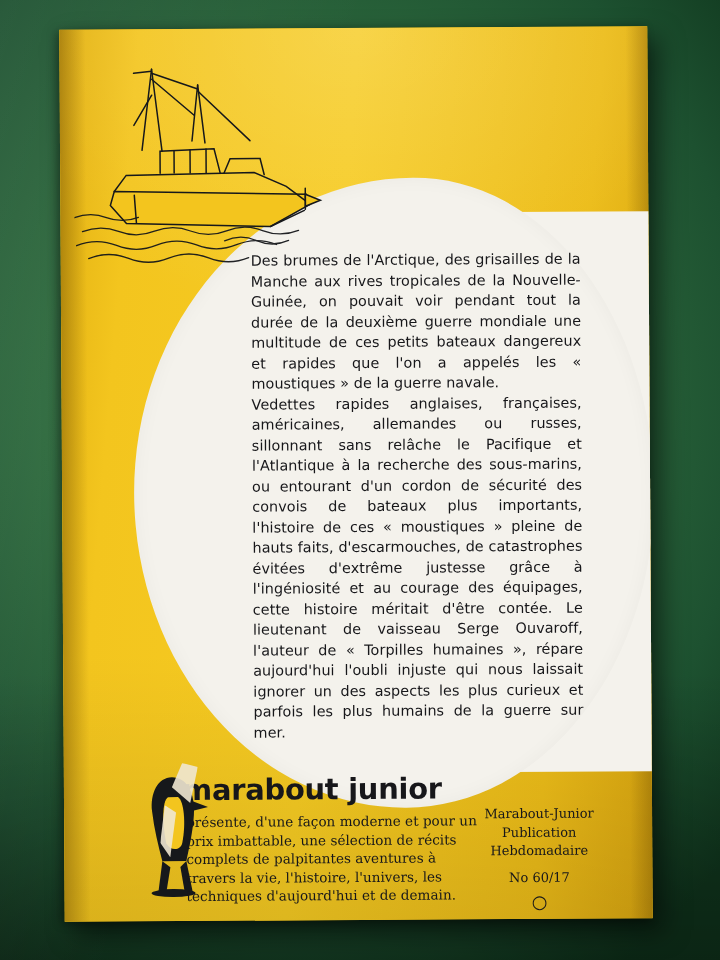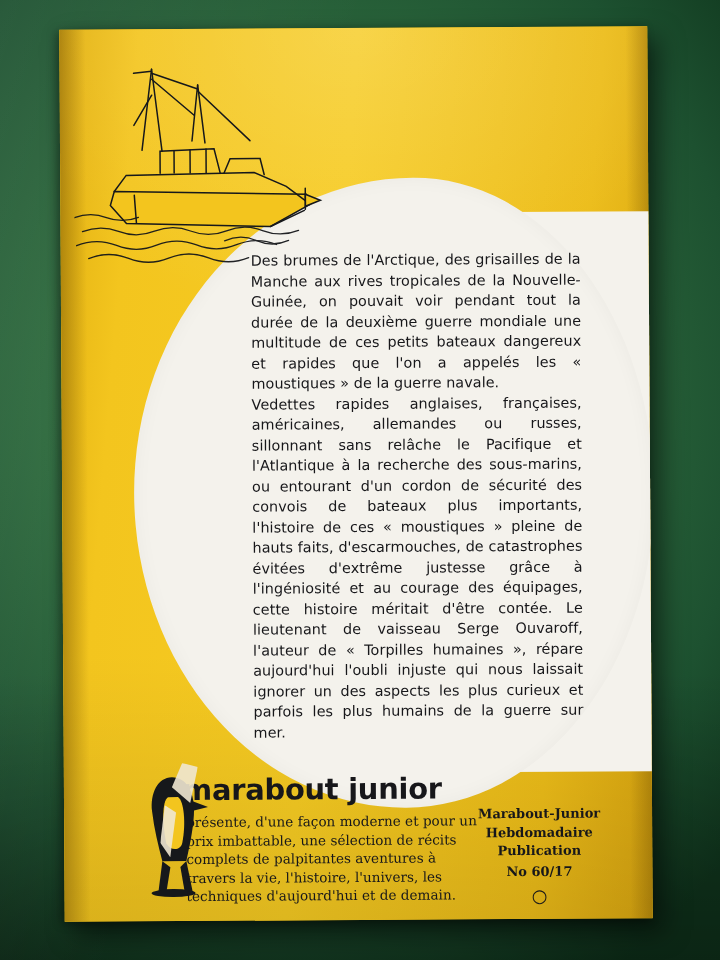--- a/index.html
+++ b/index.html
@@ -166,23 +166,22 @@
   #pubinfo {
     position: absolute;
     left: 400px;
     top: 48px;
     width: 150px;
     font-family: "DejaVu Serif", serif;
     font-size: 13px;
     line-height: 18.5px;
     color: #17171a;
     text-align: center;
-    font-weight: bold;
-  }
-  #pubinfo .ref { margin-top: 2px; }
+  }
+  #pubinfo .ref { margin-top: 8px; }
   #pubinfo .mark {
     margin-top: 6px;
     font-size: 18px;
     line-height: 18px;
   }
 
   
   .scuff {
     position: absolute;
     background: #efe7d2;
@@ -259,22 +258,22 @@
       <g fill="#f3c51e">
         <path d="M26 30 C20 34 20 56 24 76 C28 84 38 84 40 76 C44 56 42 34 36 30 Z"></path>
       </g>
     </svg>
 
     <div id="brand">marabout junior</div>
     <div id="tagline">présente, d'une façon moderne et pour un prix imbattable, une sélection de récits complets de palpitantes aventures à travers la vie, l'histoire, l'univers, les techniques d'aujourd'hui et de demain.</div>
 
     <div id="pubinfo">
       <div>Marabout-Junior</div>
+      <div>Publication</div>
       <div>Hebdomadaire</div>
-      <div>Publication</div>
       <div class="ref">No  60/17</div>
       <div class="mark">○</div>
     </div>
 
     <div class="scuff" style="left:108px; top:4px; width:26px; height:40px; clip-path: polygon(40% 0,100% 10%,70% 100%,0 60%);"></div>
     <div class="scuff" style="left:96px; top:46px; width:16px; height:52px; clip-path: polygon(30% 0,100% 14%,62% 100%,0 72%);"></div>
   </div>
 </div>
 
 </body></html>

